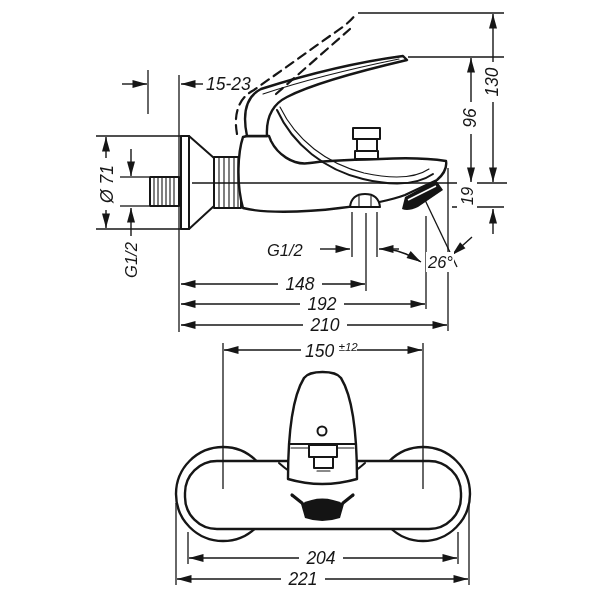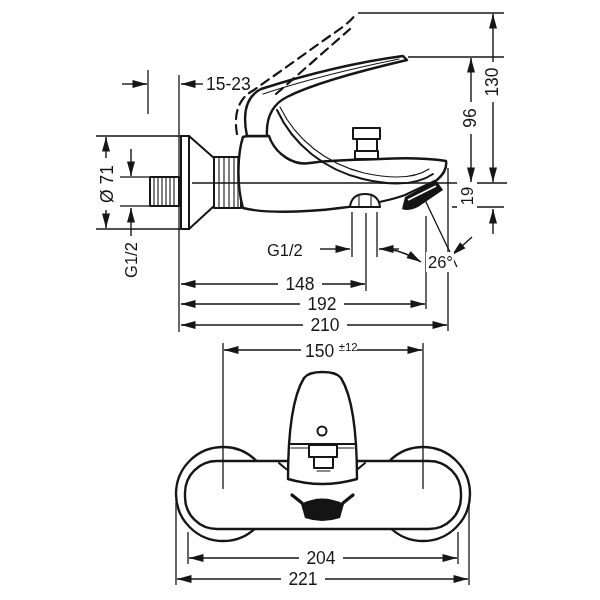--- a/index.html
+++ b/index.html
@@ -1,16 +1,16 @@
 <!DOCTYPE html>
 <html><head>
 <meta charset="utf-8">
 <style>
   html,body{margin:0;padding:0;background:#fff;}
-  .canvas{width:536px;height:600px;background:#fff;position:relative;overflow:hidden;}
+  .canvas{width:536px;height:600px;background:#fff;position:relative;overflow:hidden;font-style:italic;}
   svg{display:block;}
   svg text{font-family:"Liberation Sans","DejaVu Sans",sans-serif;fill:#161616;}
   .obj{fill:#fff;stroke:#161616;stroke-width:2.4;stroke-linejoin:round;stroke-linecap:round;}
   .obj2{fill:#fff;stroke:#161616;stroke-width:2;stroke-linejoin:round;}
   .seam{fill:none;stroke:#161616;stroke-width:2;stroke-linecap:round;}
   .thin{fill:none;stroke:#161616;stroke-width:1.1;stroke-linecap:round;}
   .hatch{stroke:#161616;stroke-width:1.1;}
   .ext{stroke:#161616;stroke-width:1.3;fill:none;}
   .dim{stroke:#161616;stroke-width:1.4;fill:none;}
   .dashed{fill:none;stroke:#161616;stroke-width:2.2;stroke-dasharray:9 6;stroke-linecap:round;}

